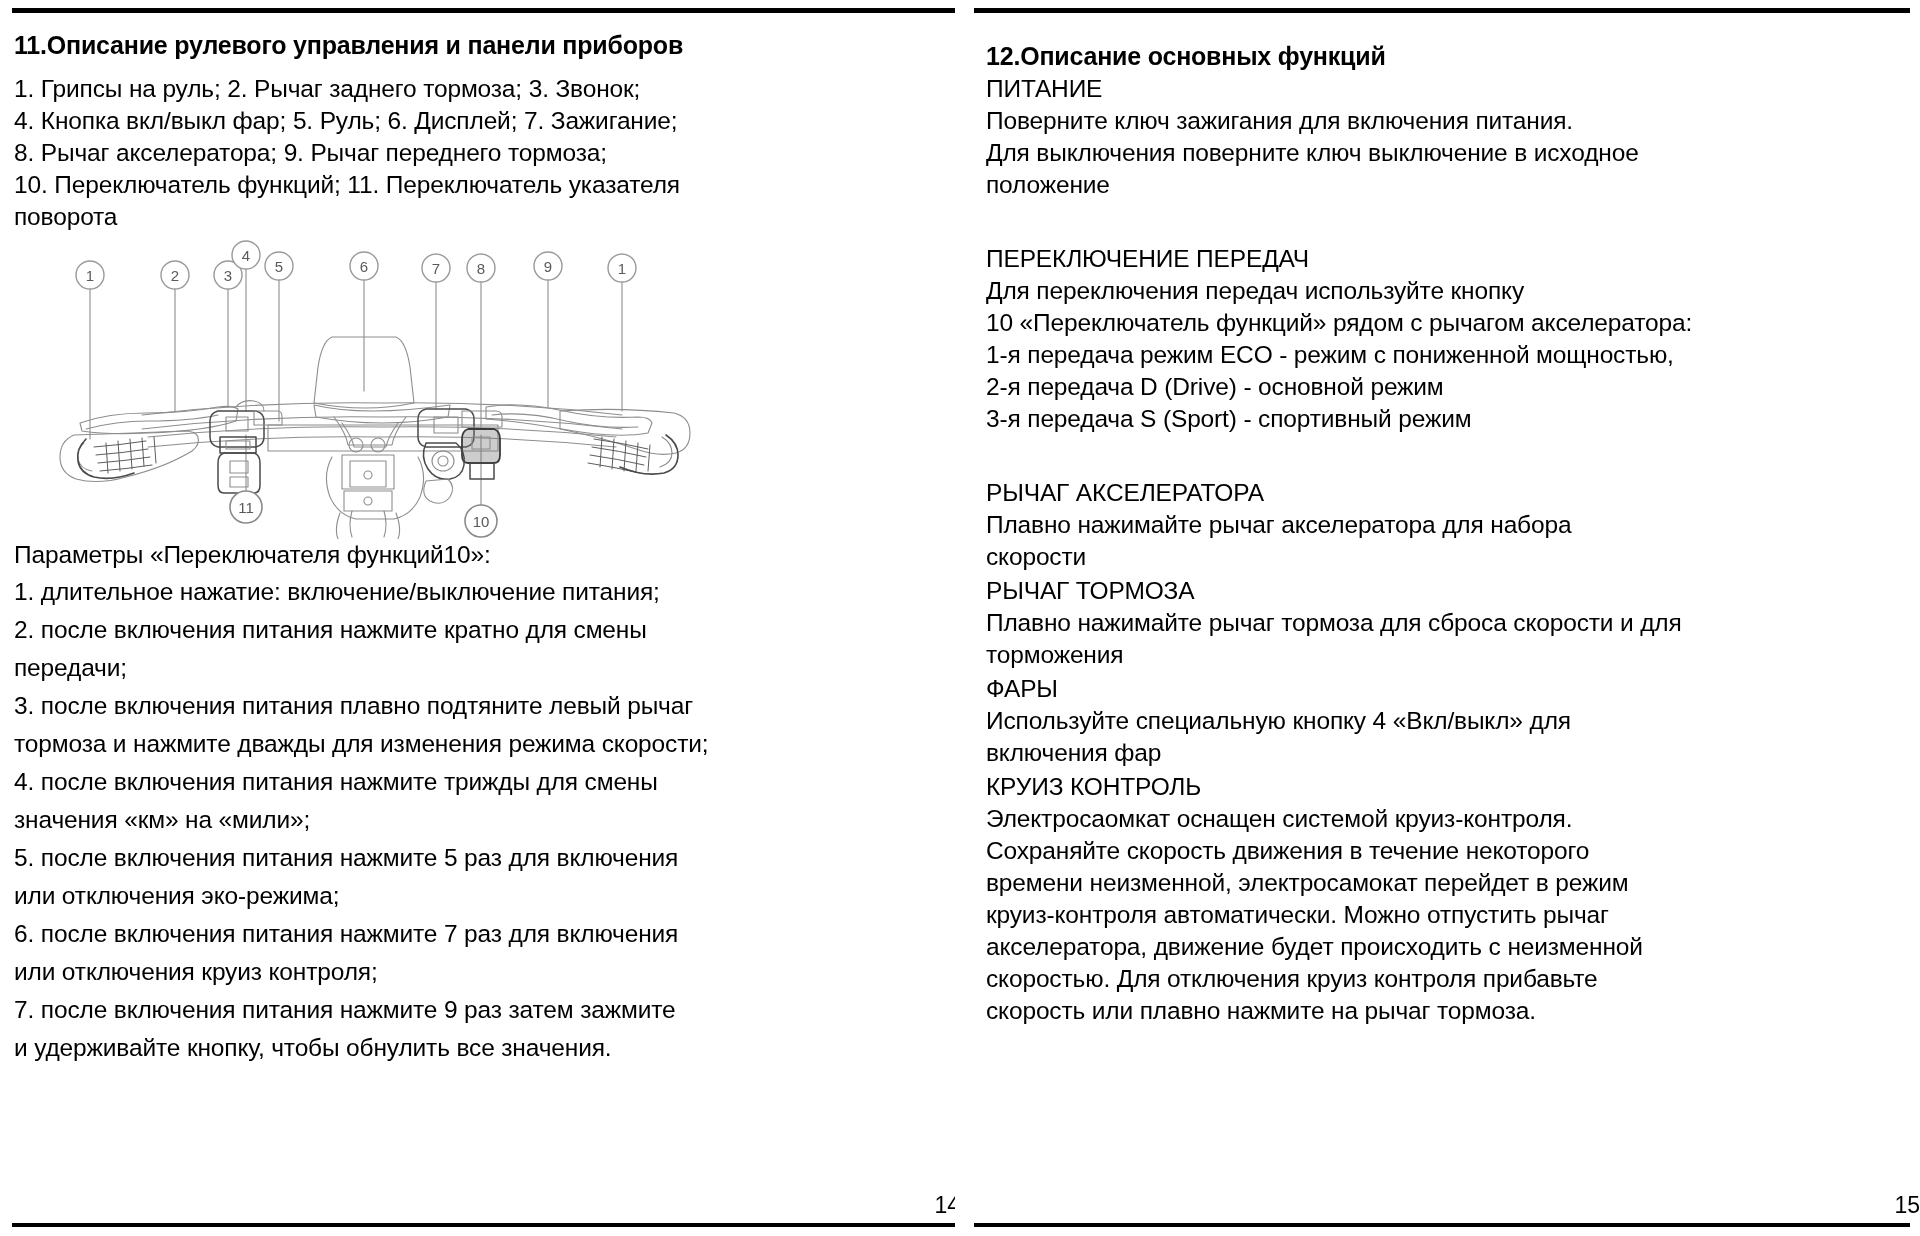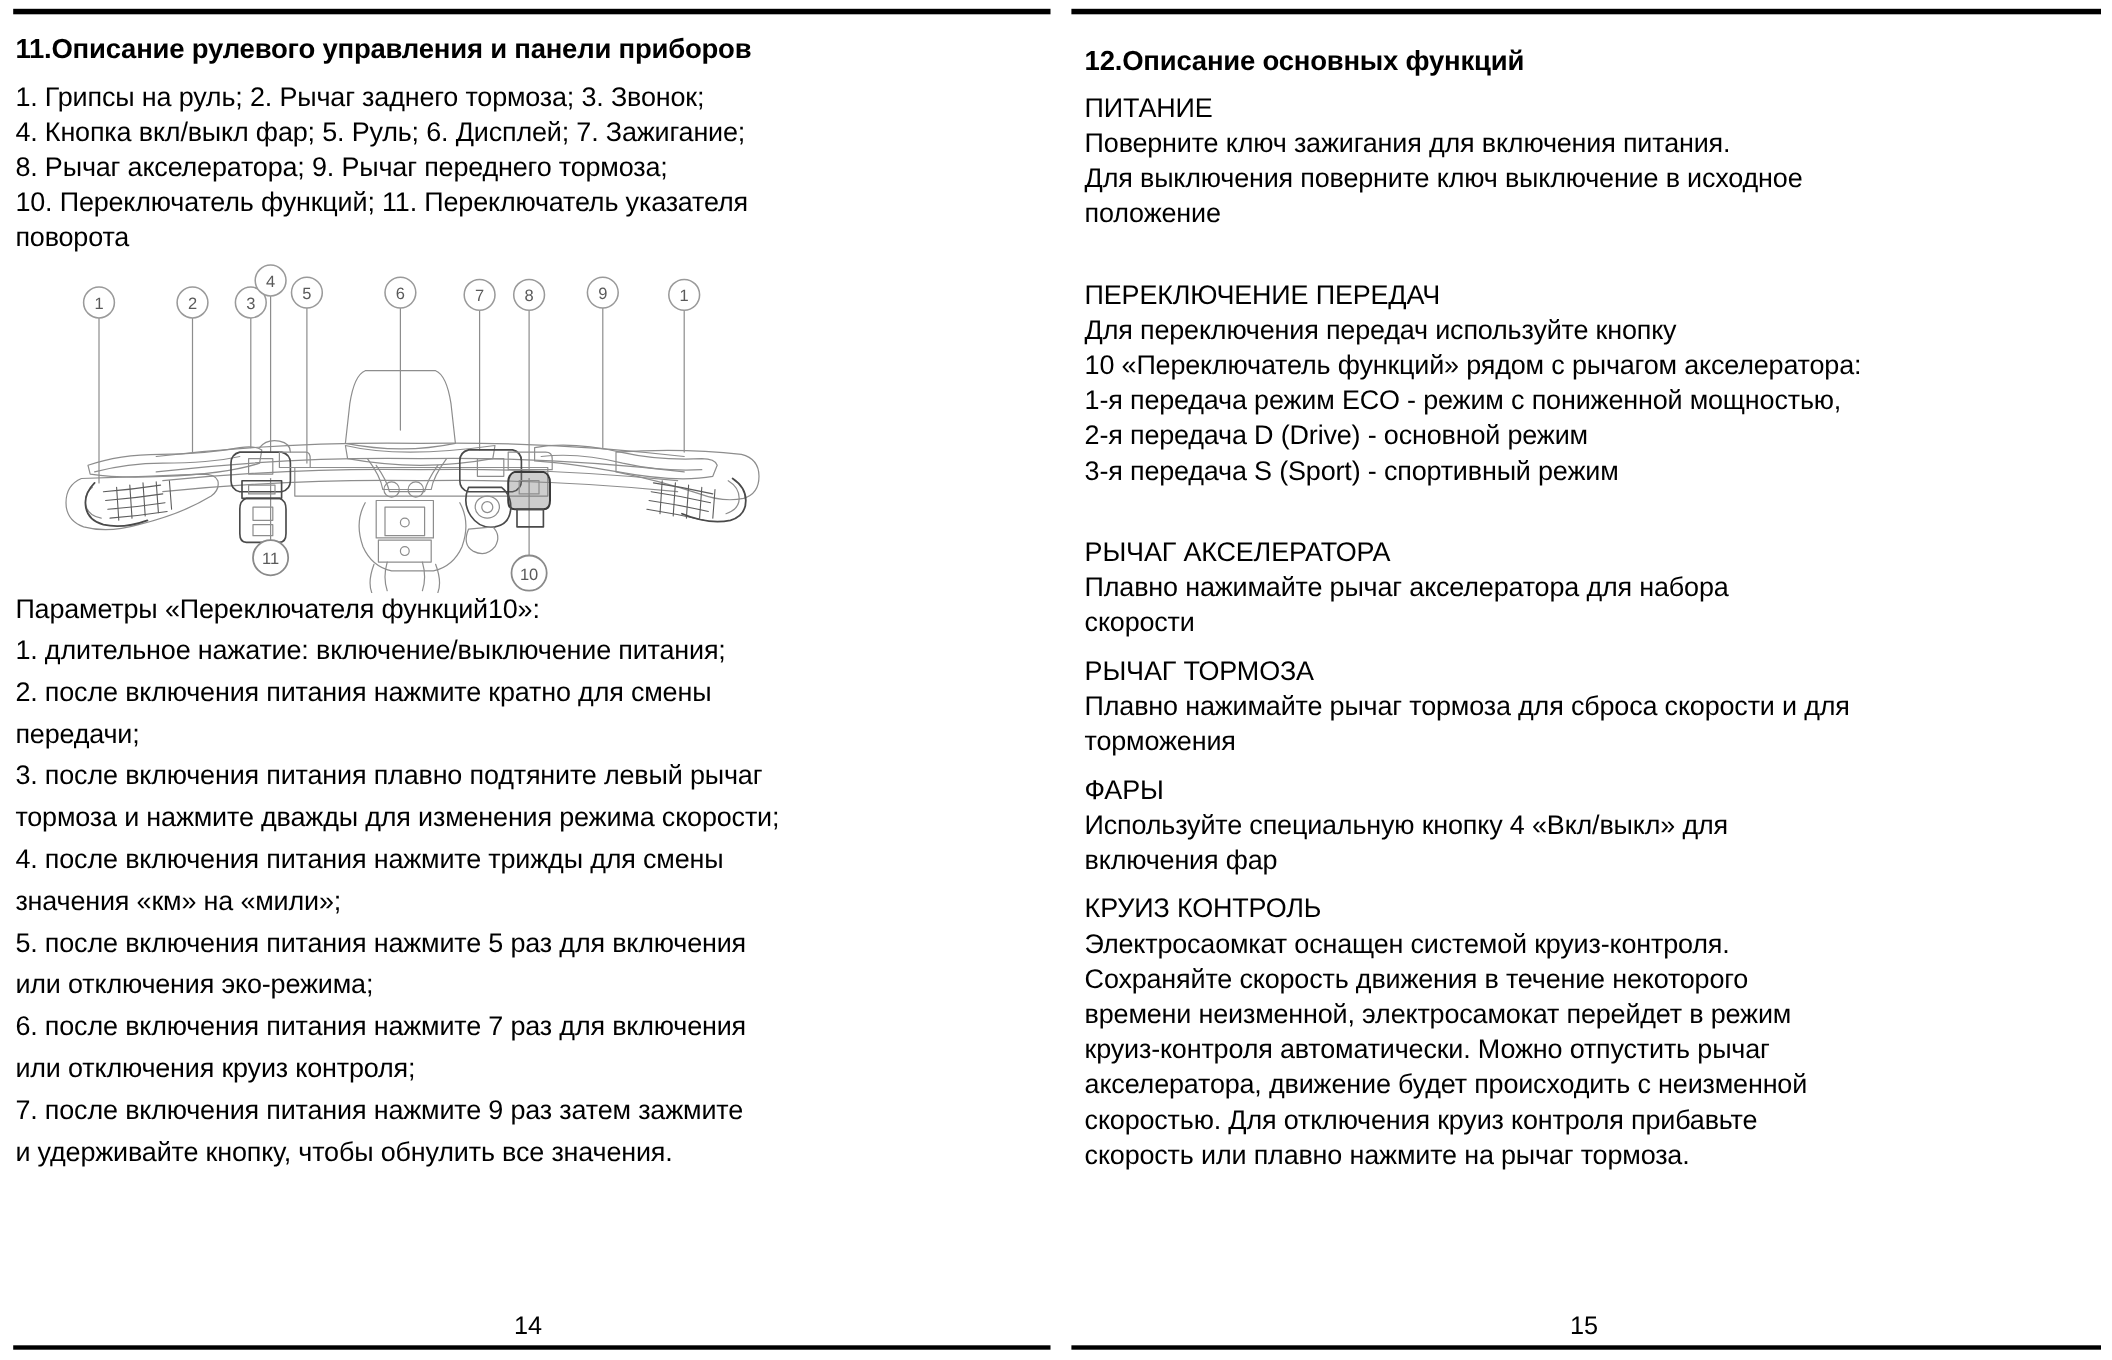--- a/index.html
+++ b/index.html
@@ -66,33 +66,33 @@
   .page-right h2.section-title { padding-top: 42px; }
 
   p.body-text {
     font-size: 24.5px;
     line-height: 32px;
     margin: 0;
     padding: 0;
     letter-spacing: -0.15px;
   }
   .page-left .intro  { margin-top: 13px; }
-  .page-right .block { margin-top: 12px; }
+  .page-right .block { margin-top: 2px; }
   .gap-block { margin-top: 42px !important; }
 
   .params-lead { margin-top: 0px; }
   .params-list p.body-text { line-height: 38px; }
   .params-list { margin-top: 2px; }
 
   .pagenum {
     position: absolute;
     bottom: 18px;
     width: 100%;
     left: 0;
-    text-align: center;
+    text-align: right;
     font-size: 23px;
     line-height: 26px;
   }
   .page-left  .pagenum { padding-right: 300px; }
   .page-right .pagenum { padding-right: 300px; }
 
   
   .diagram-wrap {
     position: relative;
     width: 720px;

